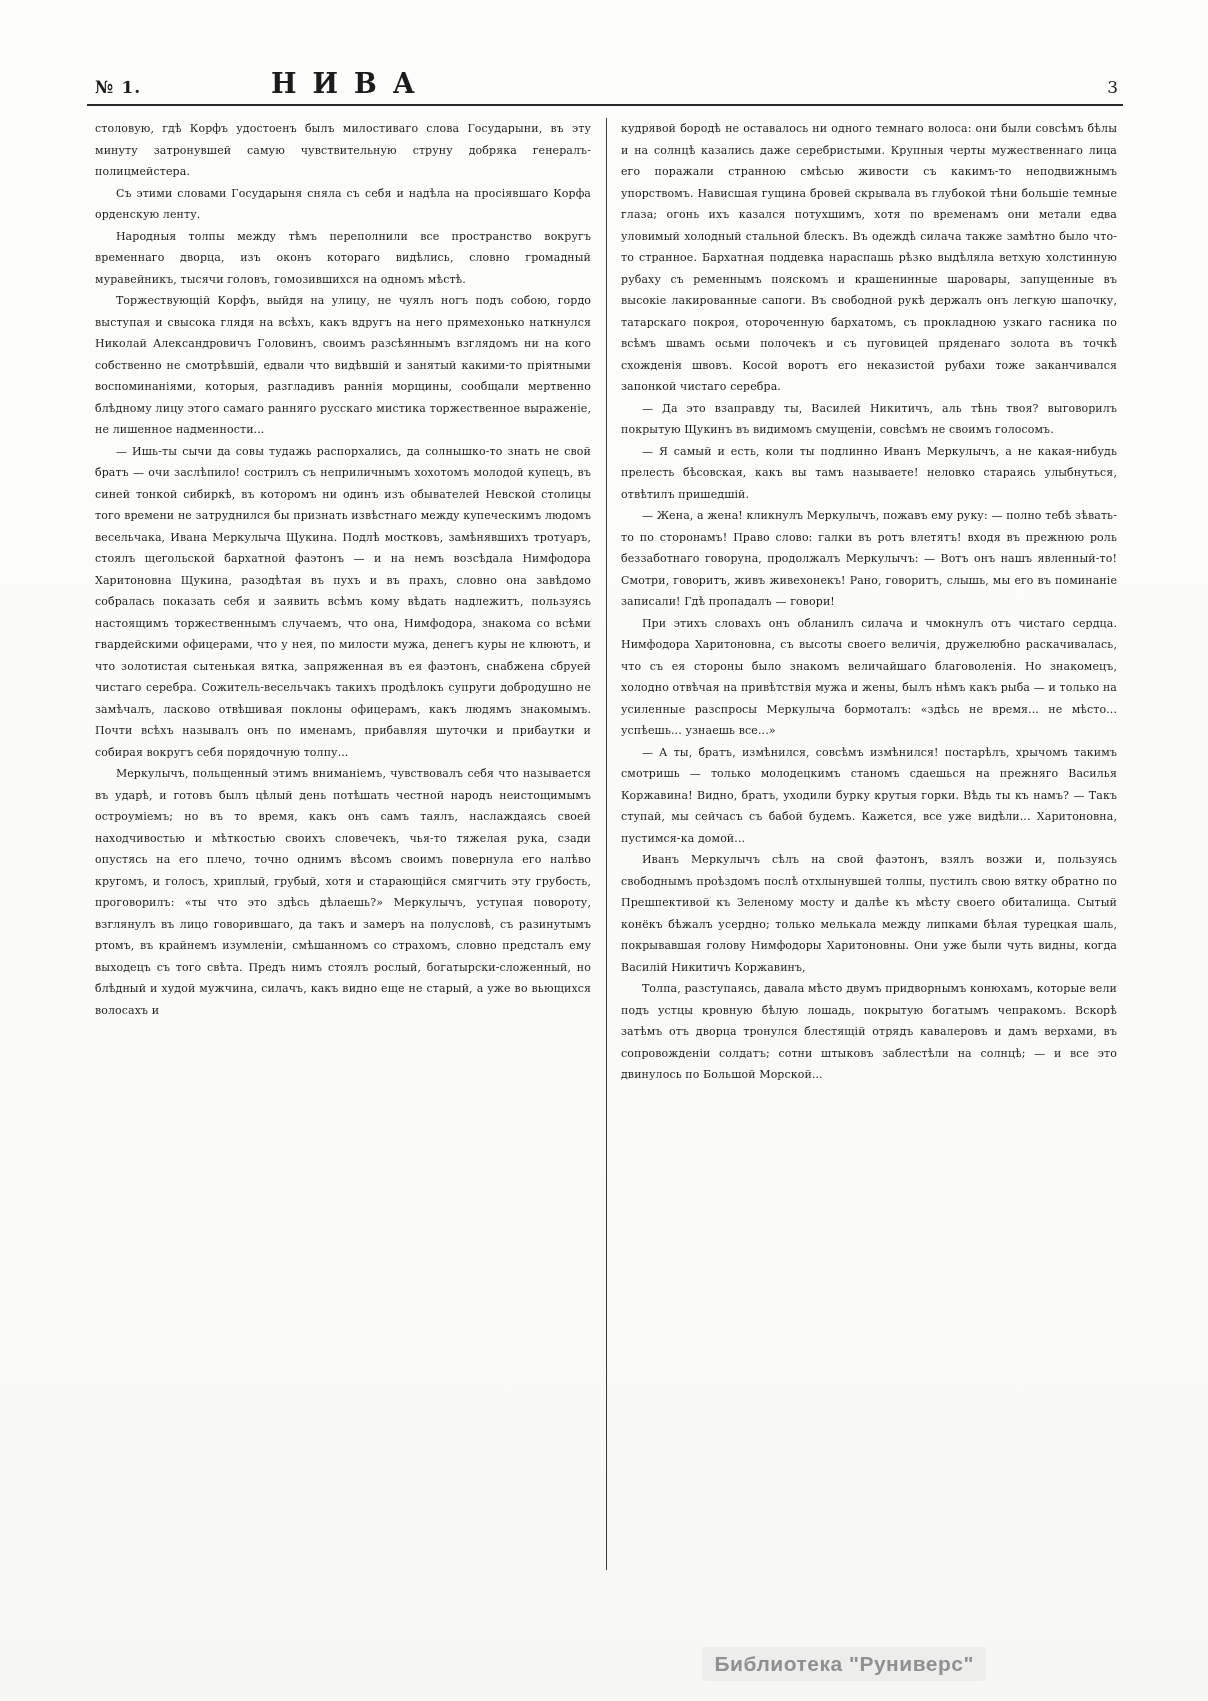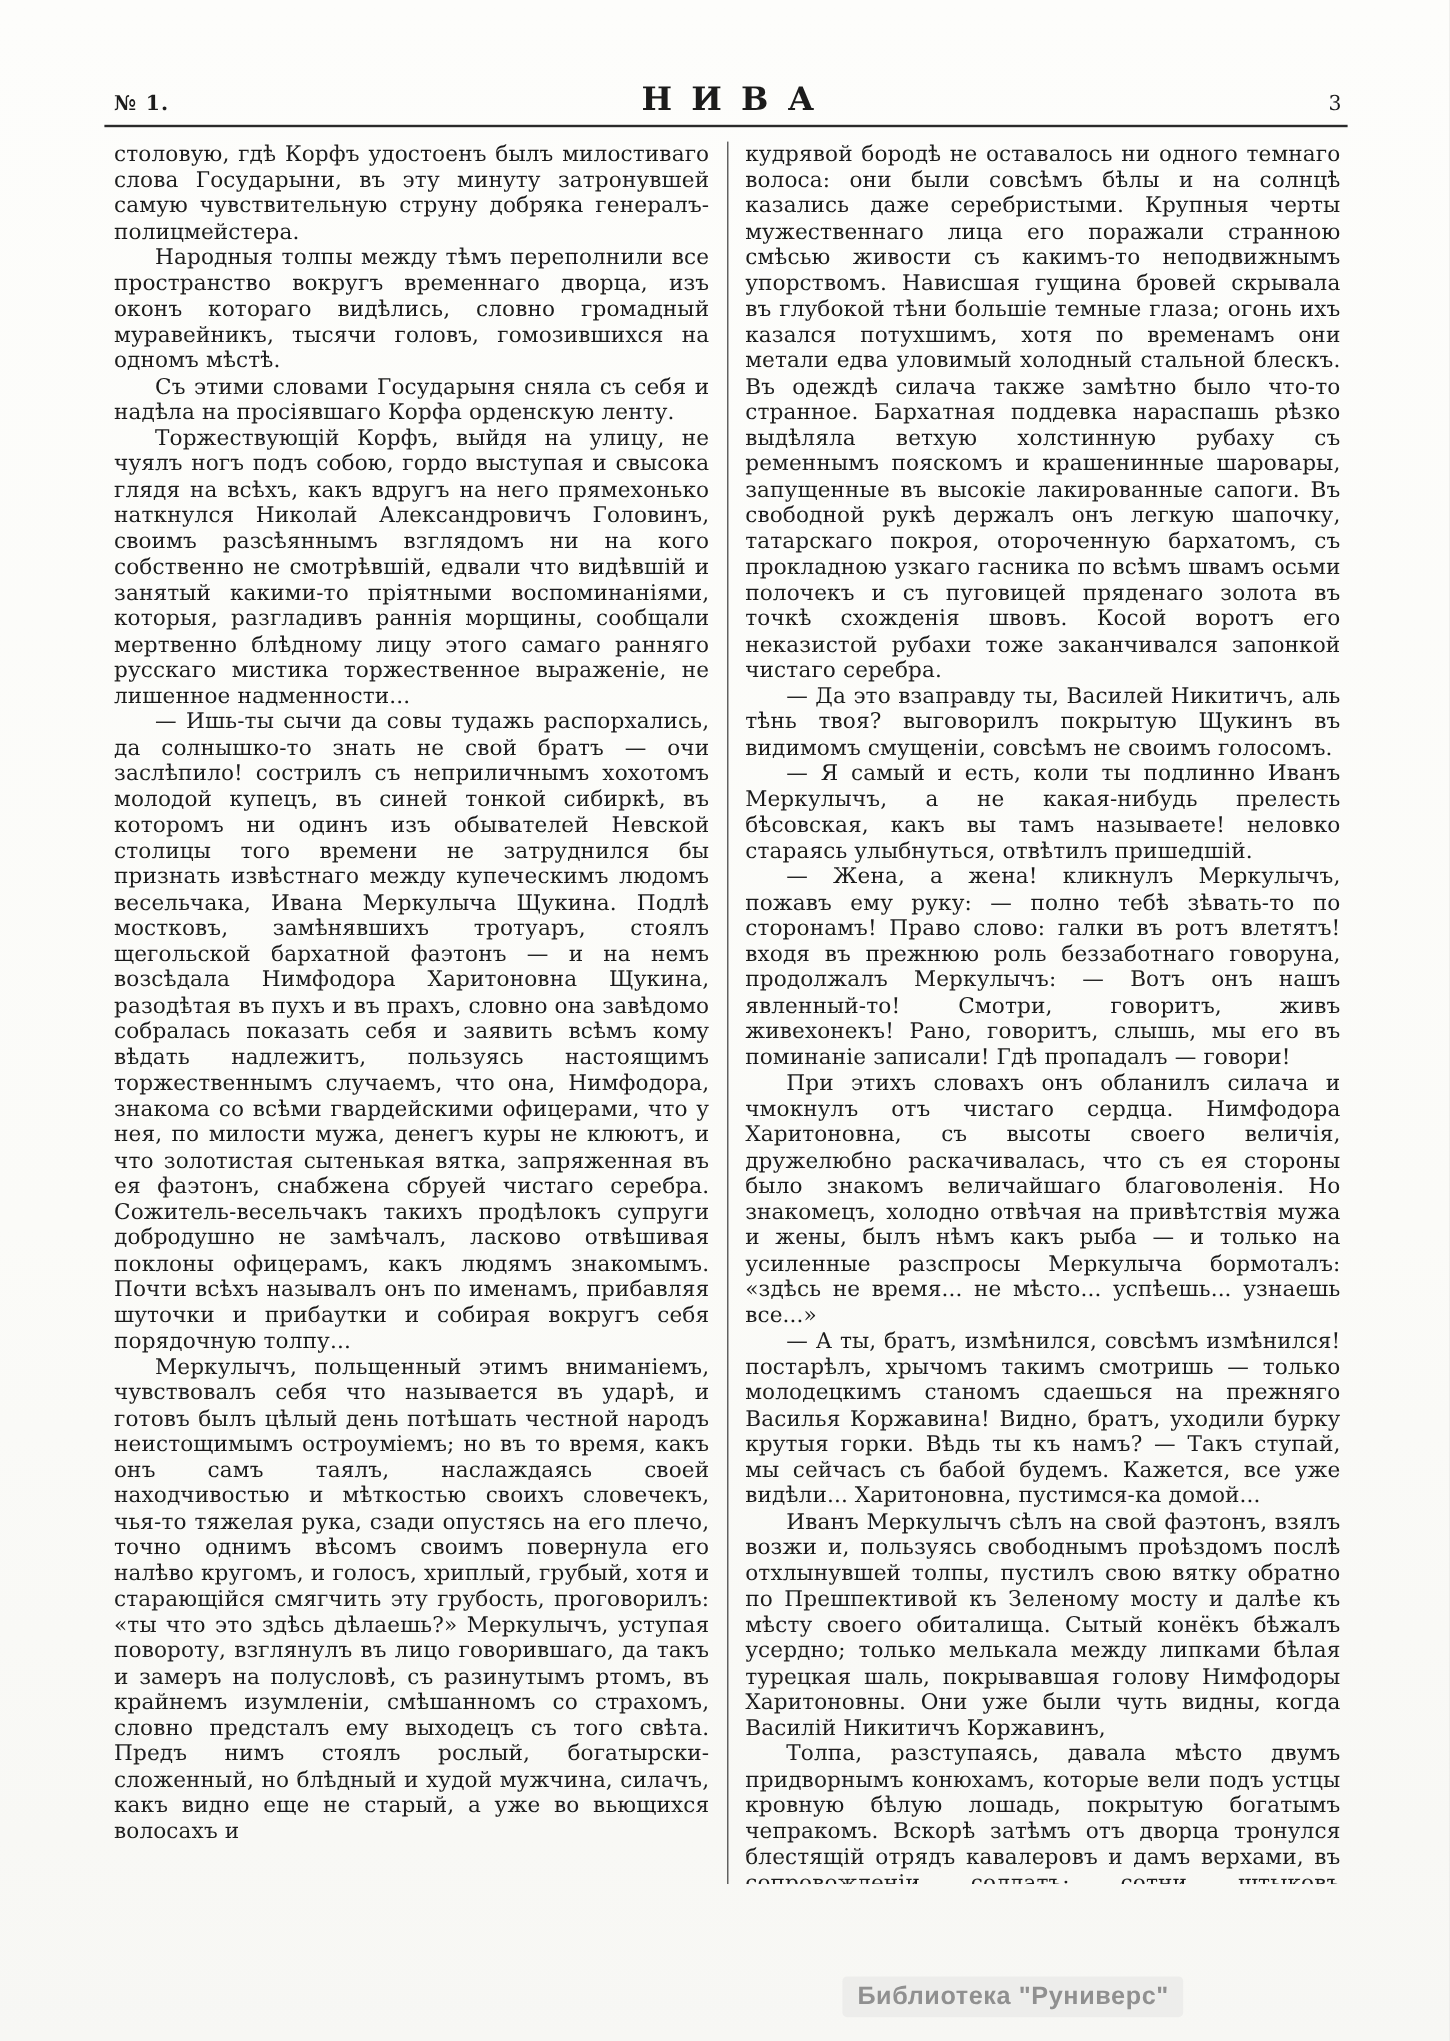--- a/index.html
+++ b/index.html
@@ -27,21 +27,20 @@
     align-items: baseline;
   }
   .issue {
     width: 160px;
     font-size: 17px;
     font-weight: bold;
     letter-spacing: 1px;
   }
   .masthead {
     flex: 1;
-    text-align: center;
     font-size: 27px;
     font-weight: bold;
     letter-spacing: 16px;
     text-indent: 16px; 
   }
   .pagenum {
     width: 160px;
     text-align: right;
     font-size: 17px;
   }
@@ -56,21 +55,21 @@
   .columns {
     position: absolute;
     top: 118px;
     left: 95px;
     width: 1022px;
     height: 1452px;
     display: flex;
   }
   .col {
     width: 496px;
-    font-size: 18px;
+    font-size: 11px;
     line-height: 21.5px;
     text-align: justify;
     letter-spacing: 0.1px;
     overflow: hidden;
   }
   .gutter {
     flex: 1;
     display: flex;
     justify-content: center;
   }
@@ -109,22 +108,22 @@
     <div class="masthead">НИВА</div>
     <div class="pagenum">3</div>
   </div>
 
   <div class="header-rule"></div>
 
   <div class="columns">
 
     <div class="col">
       <p class="cont">столовую, гдѣ Корфъ удостоенъ былъ милостиваго слова Государыни, въ эту минуту затронувшей самую чувствительную струну добряка генералъ-полицмейстера.</p>
+      <p>Съ этими словами Государыня сняла съ себя и надѣла на просіявшаго Корфа орденскую ленту.</p>
       <p>Народныя толпы между тѣмъ переполнили все пространство вокругъ временнаго дворца, изъ оконъ котораго видѣлись, словно громадный муравейникъ, тысячи головъ, гомозившихся на одномъ мѣстѣ.</p>
-      <p>Съ этими словами Государыня сняла съ себя и надѣла на просіявшаго Корфа орденскую ленту.</p>
       <p>Торжествующій Корфъ, выйдя на улицу, не чуялъ ногъ подъ собою, гордо выступая и свысока глядя на всѣхъ, какъ вдругъ на него прямехонько наткнулся Николай Александровичъ Головинъ, своимъ разсѣяннымъ взглядомъ ни на кого собственно не смотрѣвшій, едвали что видѣвшій и занятый какими-то пріятными воспоминаніями, которыя, разгладивъ раннія морщины, сообщали мертвенно блѣдному лицу этого самаго ранняго русскаго мистика торжественное выраженіе, не лишенное надменности...</p>
       <p>— Ишь-ты сычи да совы тудажь распорхались, да солнышко-то знать не свой братъ — очи заслѣпило! сострилъ съ неприличнымъ хохотомъ молодой купецъ, въ синей тонкой сибиркѣ, въ которомъ ни одинъ изъ обывателей Невской столицы того времени не затруднился бы признать извѣстнаго между купеческимъ людомъ весельчака, Ивана Меркулыча Щукина. Подлѣ мостковъ, замѣнявшихъ тротуаръ, стоялъ щегольской бархатной фаэтонъ — и на немъ возсѣдала Нимфодора Харитоновна Щукина, разодѣтая въ пухъ и въ прахъ, словно она завѣдомо собралась показать себя и заявить всѣмъ кому вѣдать надлежитъ, пользуясь настоящимъ торжественнымъ случаемъ, что она, Нимфодора, знакома со всѣми гвардейскими офицерами, что у нея, по милости мужа, денегъ куры не клюютъ, и что золотистая сытенькая вятка, запряженная въ ея фаэтонъ, снабжена сбруей чистаго серебра. Сожитель-весельчакъ такихъ продѣлокъ супруги добродушно не замѣчалъ, ласково отвѣшивая поклоны офицерамъ, какъ людямъ знакомымъ. Почти всѣхъ называлъ онъ по именамъ, прибавляя шуточки и прибаутки и собирая вокругъ себя порядочную толпу...</p>
       <p>Меркулычъ, польщенный этимъ вниманіемъ, чувствовалъ себя что называется въ ударѣ, и готовъ былъ цѣлый день потѣшать честной народъ неистощимымъ остроуміемъ; но въ то время, какъ онъ самъ таялъ, наслаждаясь своей находчивостью и мѣткостью своихъ словечекъ, чья-то тяжелая рука, сзади опустясь на его плечо, точно однимъ вѣсомъ своимъ повернула его налѣво кругомъ, и голосъ, хриплый, грубый, хотя и старающійся смягчить эту грубость, проговорилъ: «ты что это здѣсь дѣлаешь?» Меркулычъ, уступая повороту, взглянулъ въ лицо говорившаго, да такъ и замеръ на полусловѣ, съ разинутымъ ртомъ, въ крайнемъ изумленіи, смѣшанномъ со страхомъ, словно предсталъ ему выходецъ съ того свѣта. Предъ нимъ стоялъ рослый, богатырски-сложенный, но блѣдный и худой мужчина, силачъ, какъ видно еще не старый, а уже во вьющихся волосахъ и</p>
     </div>
 
     <div class="gutter">
       <div class="col-divider"></div>
     </div>
 
     <div class="col">

